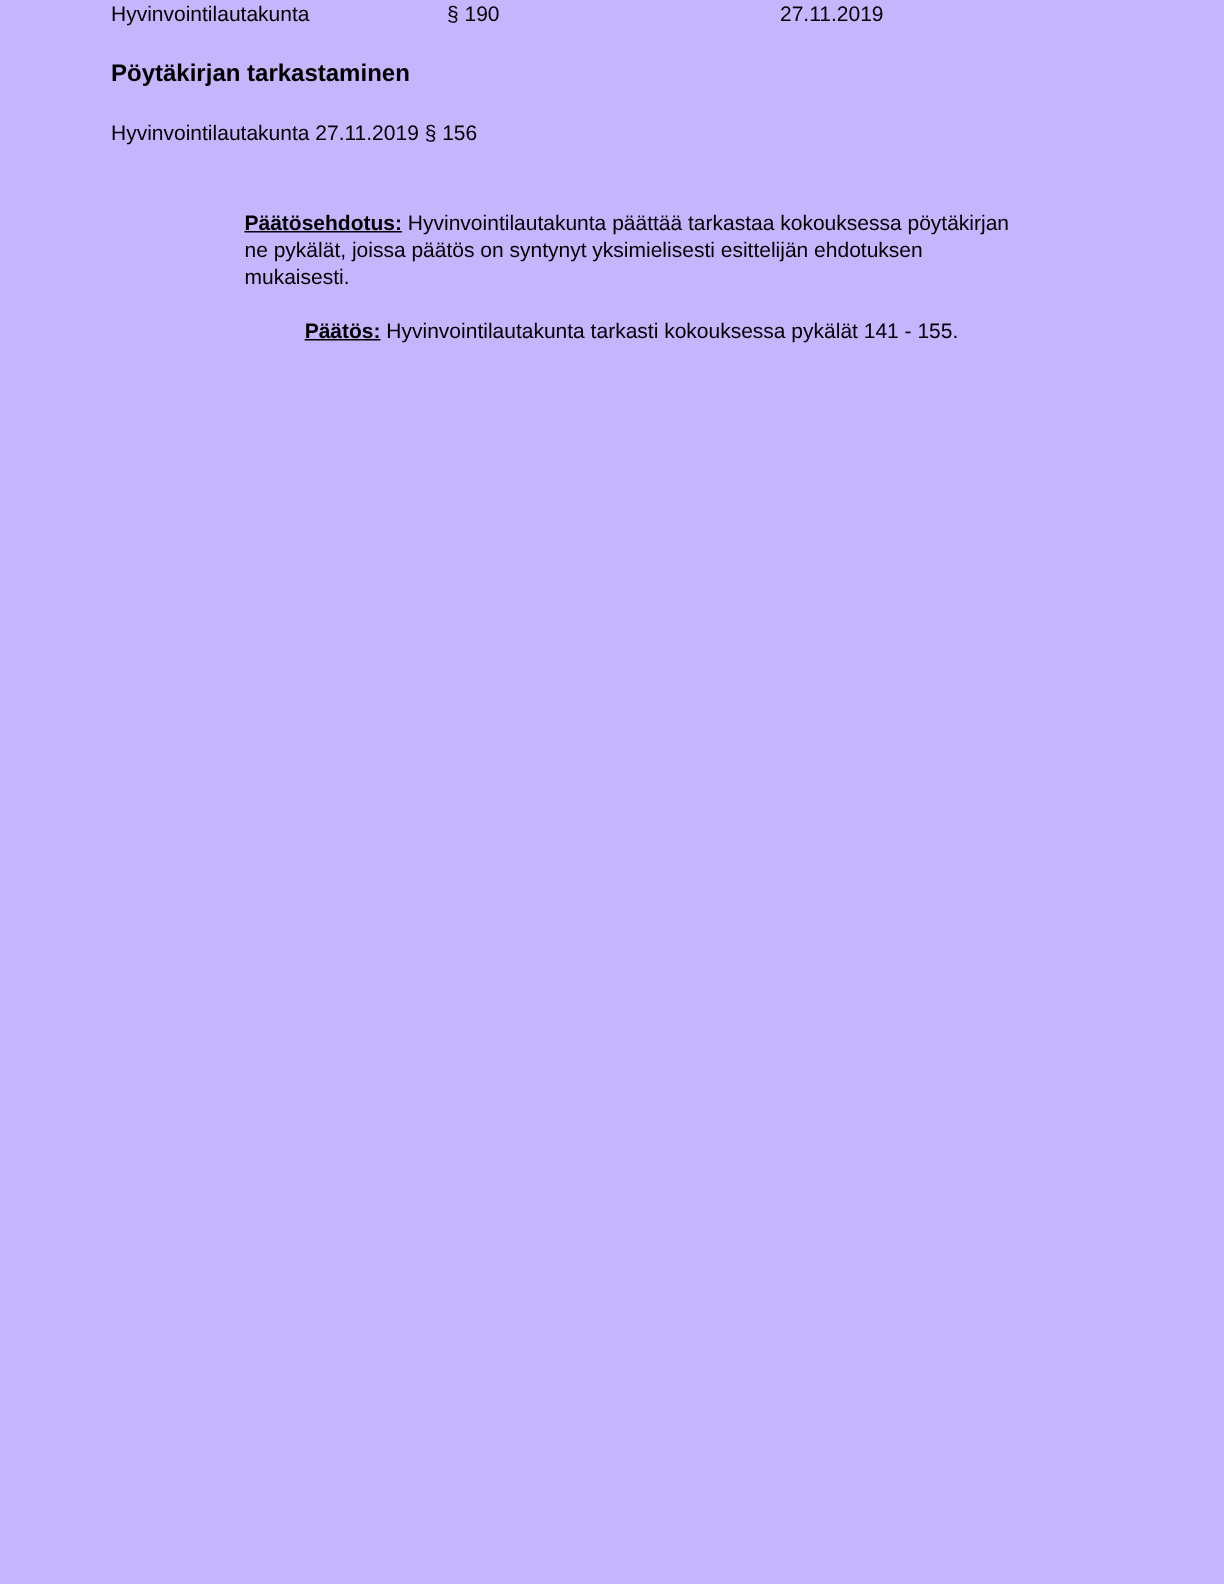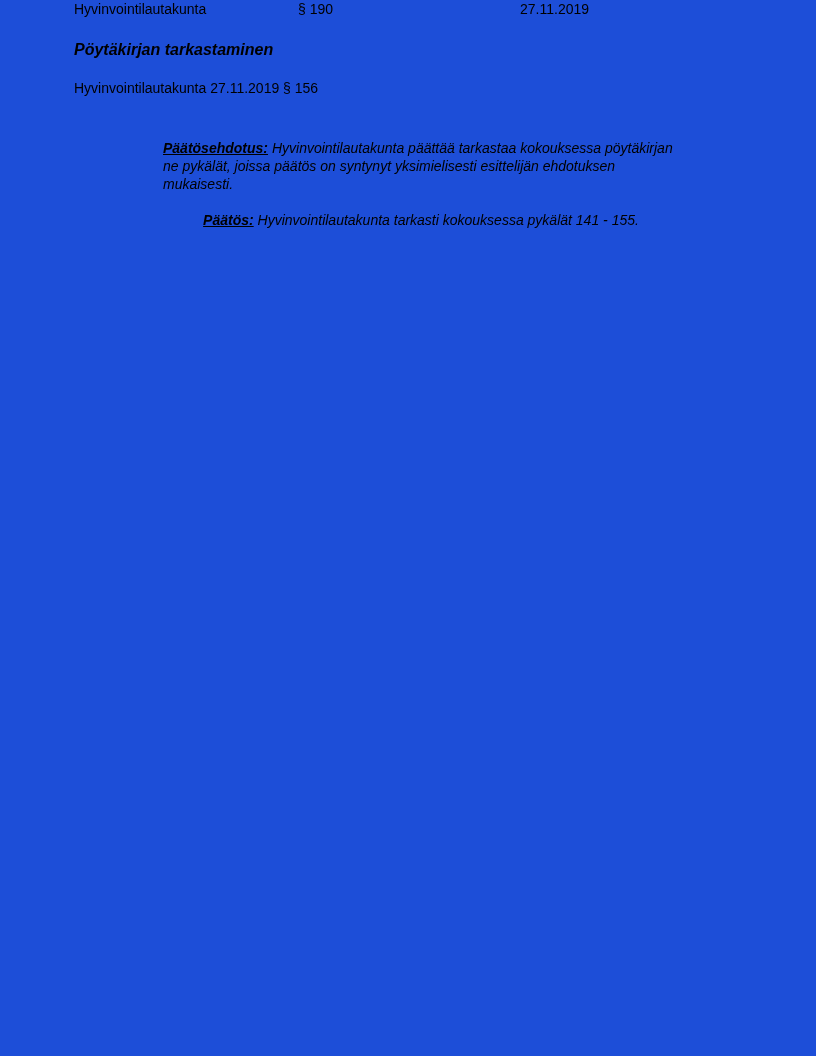--- a/index.html
+++ b/index.html
@@ -4,55 +4,53 @@
 <style>
   html, body {
     margin: 0;
     padding: 0;
     background: #ffffff;
   }
   .page {
     position: relative;
     width: 816px;
     height: 1056px;
-    background: #1d4ed8;
+    background: #c4b5fd;
     color: #000000;
     font-family: "Liberation Sans", "DejaVu Sans", sans-serif;
     font-size: 14px;
     line-height: 17px;
     box-sizing: border-box;
     padding-top: 1px;
     overflow: hidden;
   }
   .header-row {
     position: relative;
     height: 17px;
   }
   .h-committee { position: absolute; left: 74px;  top: 0; white-space: nowrap; }
   .h-section   { position: absolute; left: 298px; top: 0; white-space: nowrap; }
   .h-date      { position: absolute; left: 520px; top: 0; white-space: nowrap; }
   .title {
     margin: 22px 0 0 74px;
     font-size: 16px;
     font-weight: bold;
     line-height: 19px;
-    font-style: italic;
   }
   .subtitle {
     margin: 21px 4px 0 74px;
     line-height: 17px;
   }
   .body-block {
     margin: 42px 0 0 163px;
     width: 516px;
   }
   .para {
     margin: 0;
     line-height: 18px;
-    font-style: italic;
   }
   .para + .para {
     margin-top: 18px;
     text-align: center;
   }
   .lead-label {
     font-weight: bold;
     text-decoration: underline;
   }
 </style>

